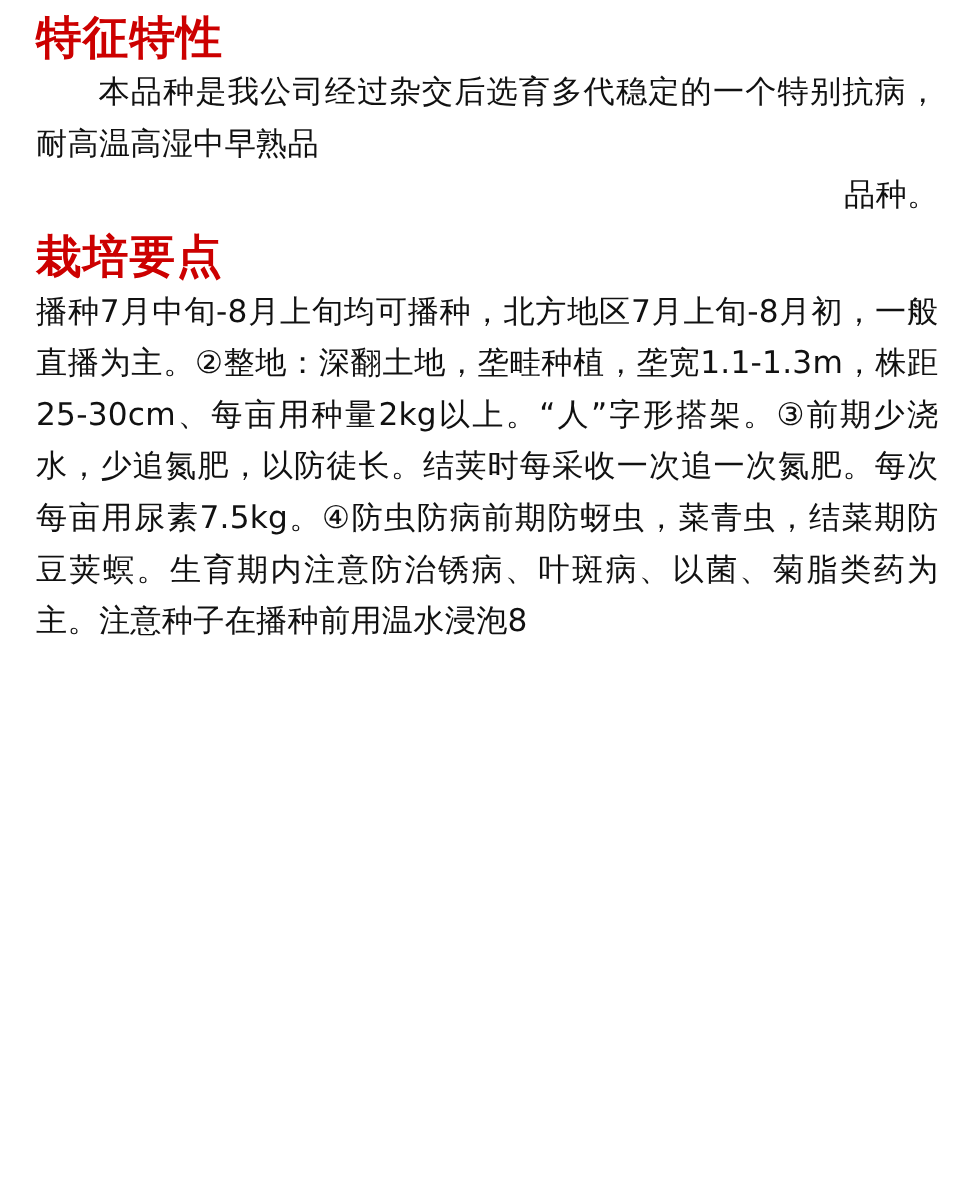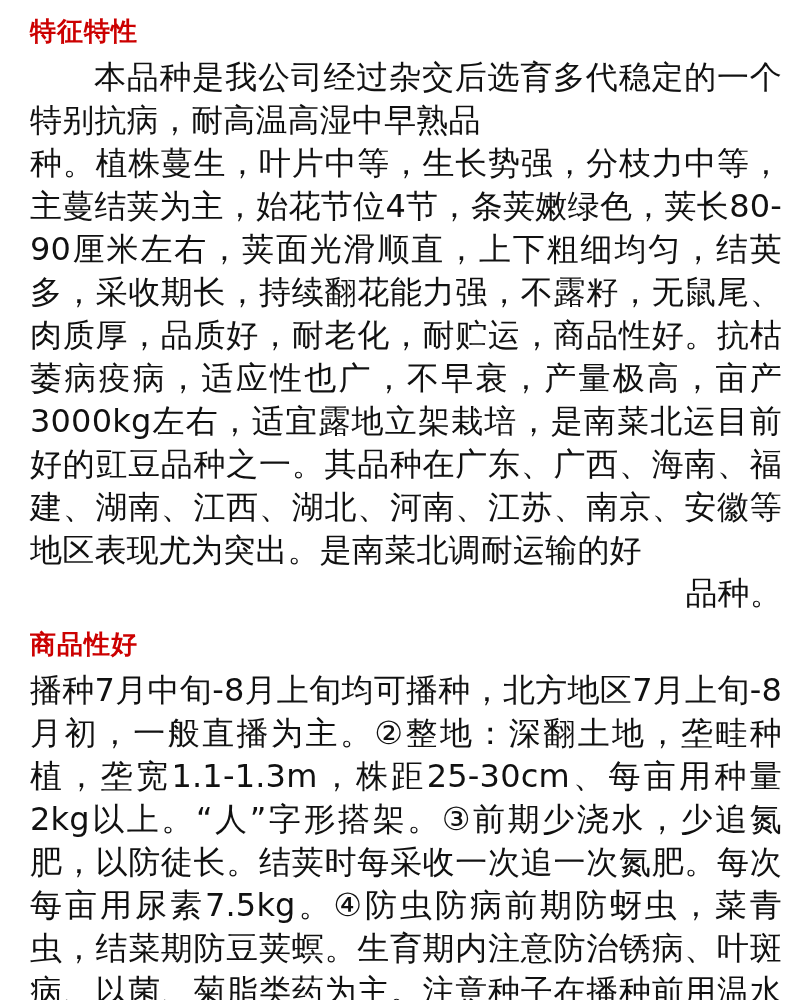--- a/index.html
+++ b/index.html
@@ -17,30 +17,30 @@
   .page {
     width: 800px;
     height: 1000px;
     box-sizing: border-box;
     padding: 6px 18px 0 30px;
     position: relative;
   }
   .section-heading {
     color: #cc0000;
     font-weight: bold;
-    font-size: 26px;
+    font-size: 38px;
     line-height: 46px;
     letter-spacing: 1px;
     margin: 0 0 2px 0;
     font-family: "DejaVu Serif", "Liberation Serif", serif;
   }
   #heading-1 { margin-top: 2px; }
   #heading-2 { margin-top: 6px; }
   .body-block {
-    font-size: 32px;
+    font-size: 26px;
     line-height: 43px;
     letter-spacing: 0.2px;
     margin: 0;
     text-align: justify;
     text-justify: inter-character;
     color: #111111;
   }
   .body-block p {
     margin: 0;
   }
@@ -53,24 +53,23 @@
 </style>
 </head>
 <body>
 
 <div class="page">
 
   <h1 class="section-heading" id="heading-1">特征特性</h1>
 
   <div class="body-block">
     <p class="indent">本品种是我公司经过杂交后选育多代稳定的一个特别抗病，耐高温高湿中早熟品</p>
-    <p>种。植株蔓生，叶片中等，生长势强，分枝力中等，主蔓结荚为主，始花节位4节，条荚嫩绿色，荚长80-90厘米左右，荚面光滑顺直，上下粗细均匀，结英多，采收期长，持续翻花能力强，不露籽，无鼠尾、肉质厚，品质好，耐老化，耐贮运，商品性好。抗枯萎病疫病，适应性也广，不早衰，产量极高，亩产3000kg左右，适宜露地立架栽培，是南菜北运目前好的豇豆品种之一。其品种在广东、广西、海南、福建、湖南、江西、湖北、河南、江苏、南京、安徽等地区表现尤为突出。是南菜北调耐运输的好</p>
     <p class="tail-line">品种。</p>
   </div>
 
-  <h1 class="section-heading" id="heading-2">商品性好</h1>
+  <h1 class="section-heading" id="heading-2">栽培要点</h1>
 
   <div class="body-block">
     <p>播种7月中旬-8月上旬均可播种，北方地区7月上旬-8月初，一般直播为主。②整地：深翻土地，垄畦种植，垄宽1.1-1.3m，株距25-30cm、每亩用种量2kg以上。“人”字形搭架。③前期少浇水，少追氮肥，以防徒长。结荚时每采收一次追一次氮肥。每次每亩用尿素7.5kg。④防虫防病前期防蚜虫，菜青虫，结菜期防豆荚螟。生育期内注意防治锈病、叶斑病、以菌、菊脂类药为主。注意种子在播种前用温水浸泡8</p>
 
   </div>
 
 </div>
 
 </body></html>

